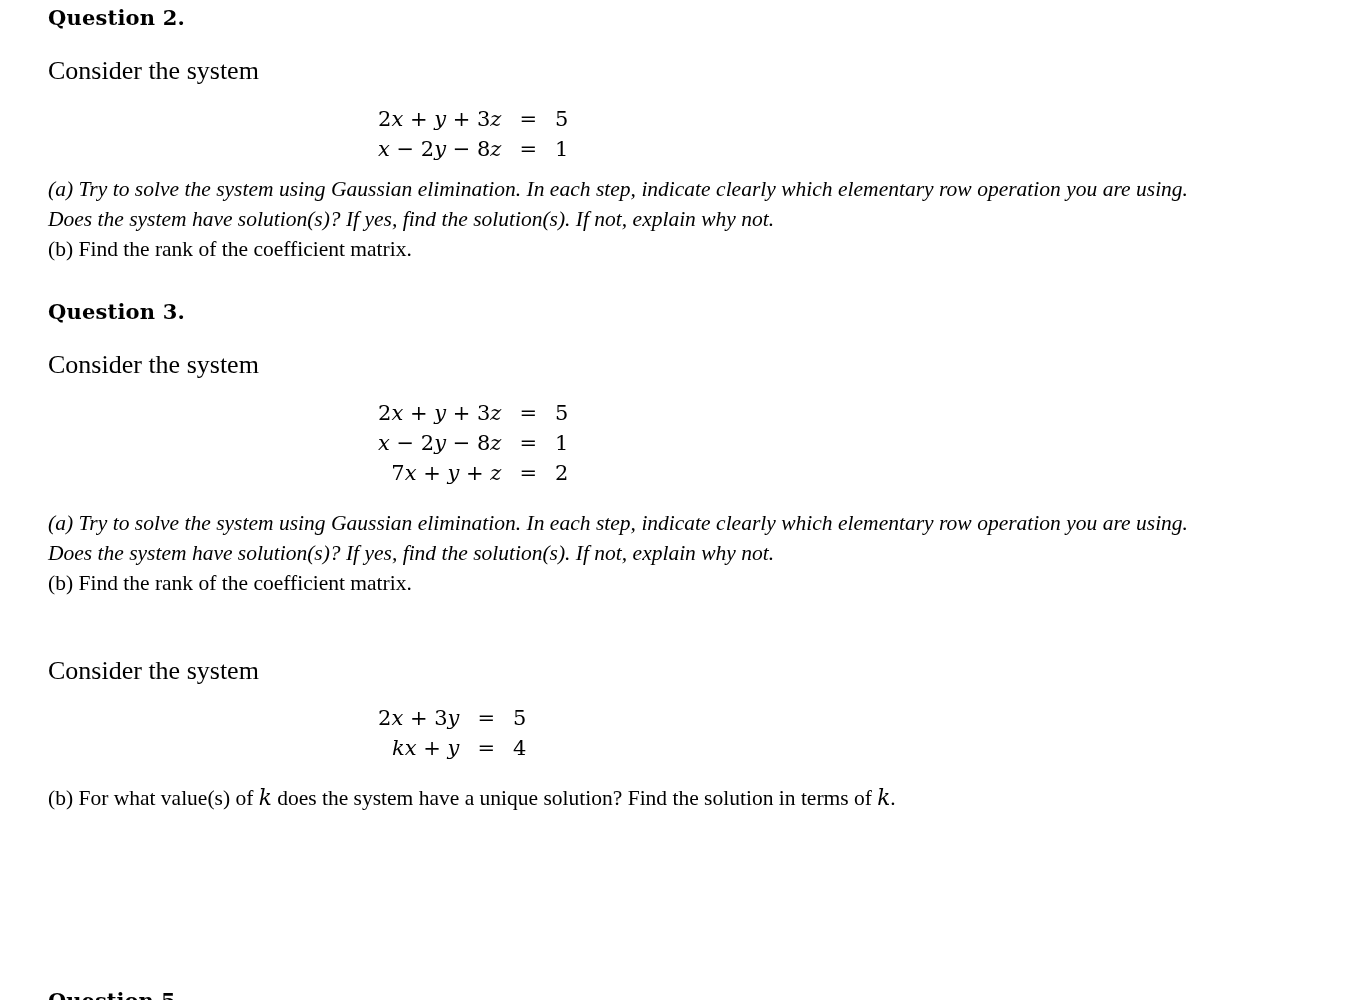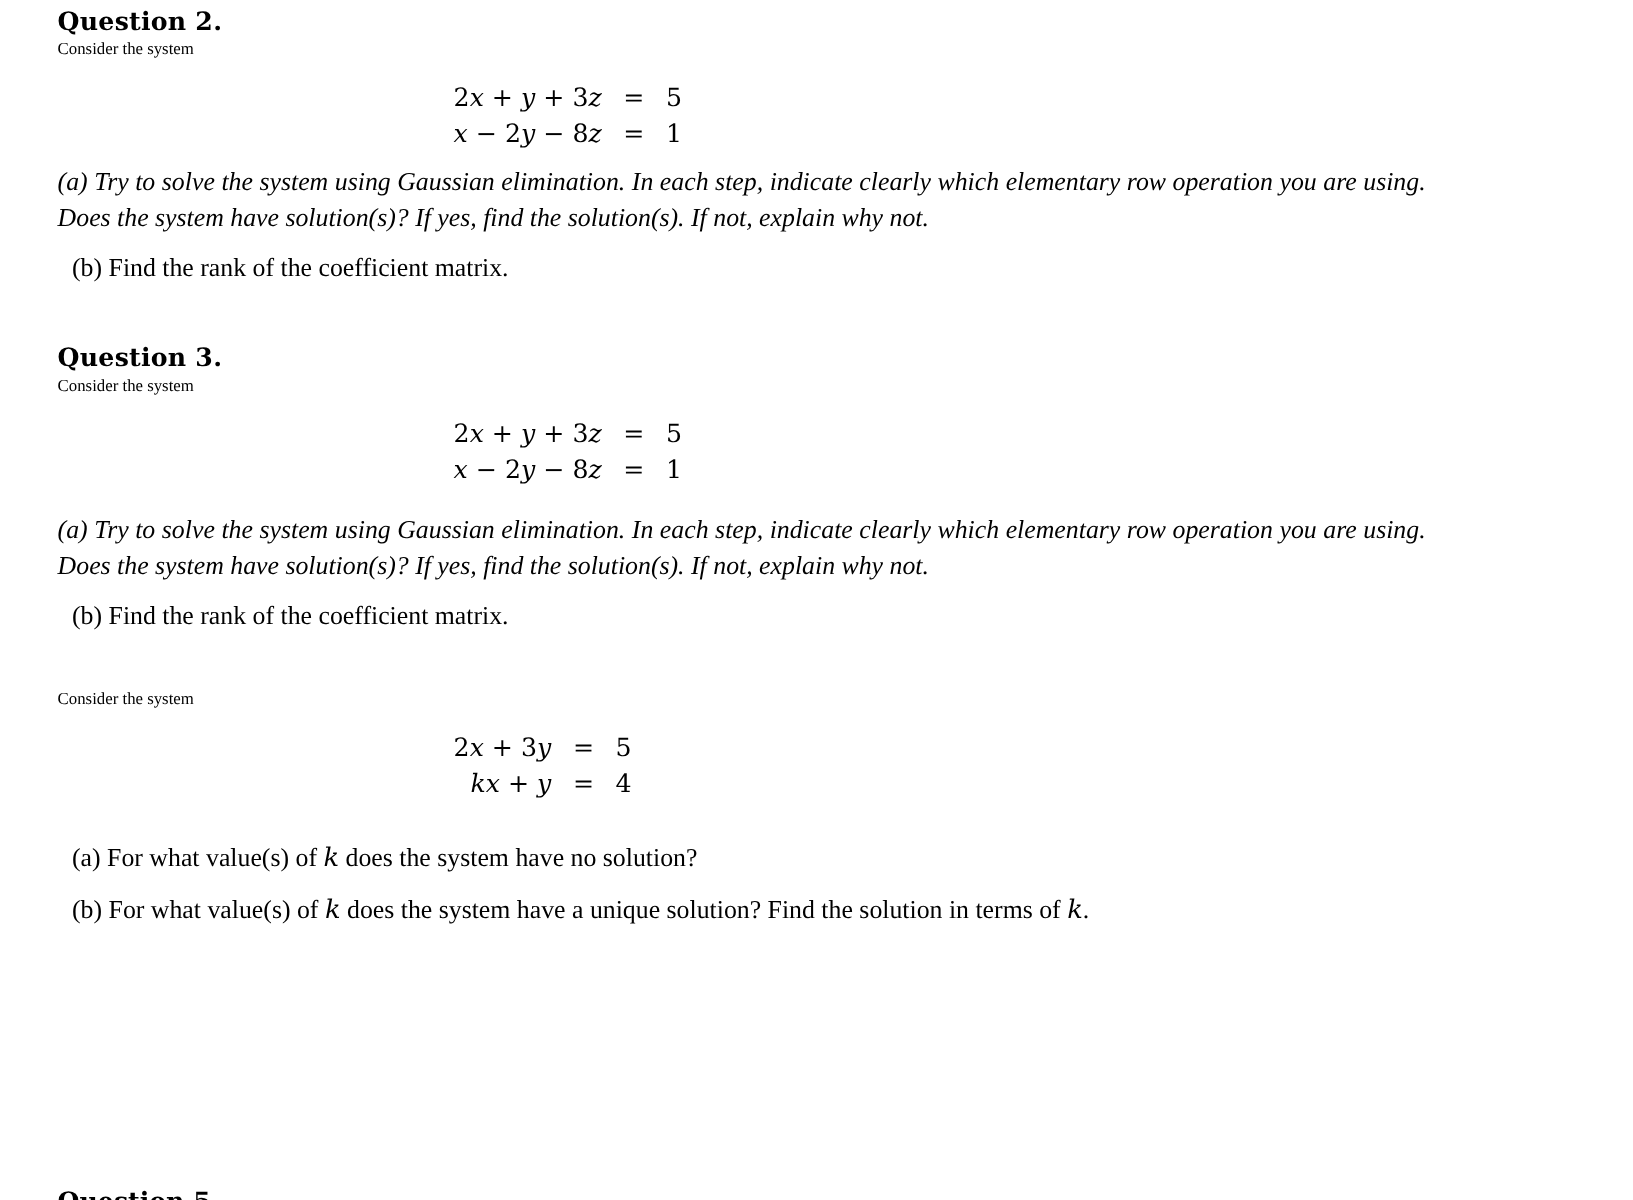--- a/index.html
+++ b/index.html
@@ -29,23 +29,23 @@
   }
   .q-title {
     font-family: "DejaVu Serif", serif;
     font-weight: bold;
     font-size: 21px;
     letter-spacing: 0.2px;
     margin: 0;
     line-height: 1.35;
   }
   .q-lead {
-    font-size: 14px;
+    font-size: 26px;
     line-height: 1.4;
-    margin: 0 0 0 0;
+    margin: 21px 0 0 0;
   }
   .eqblock {
     margin: 14px 0 10px 0;
     display: flex;
     justify-content: flex-start;
   }
   .eqtable {
     border-collapse: collapse;
     margin-left: 330px;
   }
@@ -72,21 +72,21 @@
     font-size: 21.5px;
     line-height: 1.40;
     text-align: justify;
     margin: 0;
     text-justify: inter-word;
     font-style: italic;
   }
   .para-b {
     font-size: 21.5px;
     line-height: 1.40;
-    margin: 12px;
+    margin: 0;
   }
   .spacer-lg { height: 34px; }
   .spacer-sm { height: 10px; }
   .cut {
     position: absolute;
     left: 48px;
     top: 988px;
     font-family: "DejaVu Serif", serif;
     font-weight: bold;
     font-size: 21px;
@@ -139,20 +139,25 @@
               <tr>
             <td class="eq-lhs" style="font-style: normal;">2<i>x</i> + <i>y</i> + 3<i>z</i></td>
             <td class="eq-rel">=</td>
             <td class="eq-rhs">5</td>
           </tr>
           <tr>
             <td class="eq-lhs" style="font-style: normal;"><i>x</i> − 2<i>y</i> − 8<i>z</i></td>
             <td class="eq-rel">=</td>
             <td class="eq-rhs">1</td>
           </tr>
+          <tr>
+            <td class="eq-lhs" style="font-style: normal;">7<i>x</i> + <i>y</i> + <i>z</i></td>
+            <td class="eq-rel">=</td>
+            <td class="eq-rhs">2</td>
+          </tr>
         </tbody>
           </table>
       </div>
 
       <div class="spacer-sm"></div>
 
       <p class="para">(a) Try to solve the system using Gaussian elimination. In each step, indicate clearly which elementary row operation you are using. Does the system have solution(s)? If yes, find the solution(s). If not, explain why not.</p>
       <p class="para-b">(b) Find the rank of the coefficient matrix.</p>
     </div>
 
@@ -173,20 +178,19 @@
             <td class="eq-lhs" style="font-style: normal;"><i>k</i><i>x</i> + <i>y</i></td>
             <td class="eq-rel">=</td>
             <td class="eq-rhs">4</td>
           </tr>
         </tbody>
           </table>
       </div>
 
       <div class="spacer-sm"></div>
 
-      <p class="para-b">(a) For what value(s) of <span class="mathvar">k</span> does the system have no solution?</p>
       <p class="para-b">(b) For what value(s) of <span class="mathvar">k</span> does the system have a unique solution? Find the solution in terms of <span class="mathvar">k</span>.</p>
     </div>
 
   </div>
 
   <div class="cut">Question 5.</div>
 </div>
 
 </body></html>

